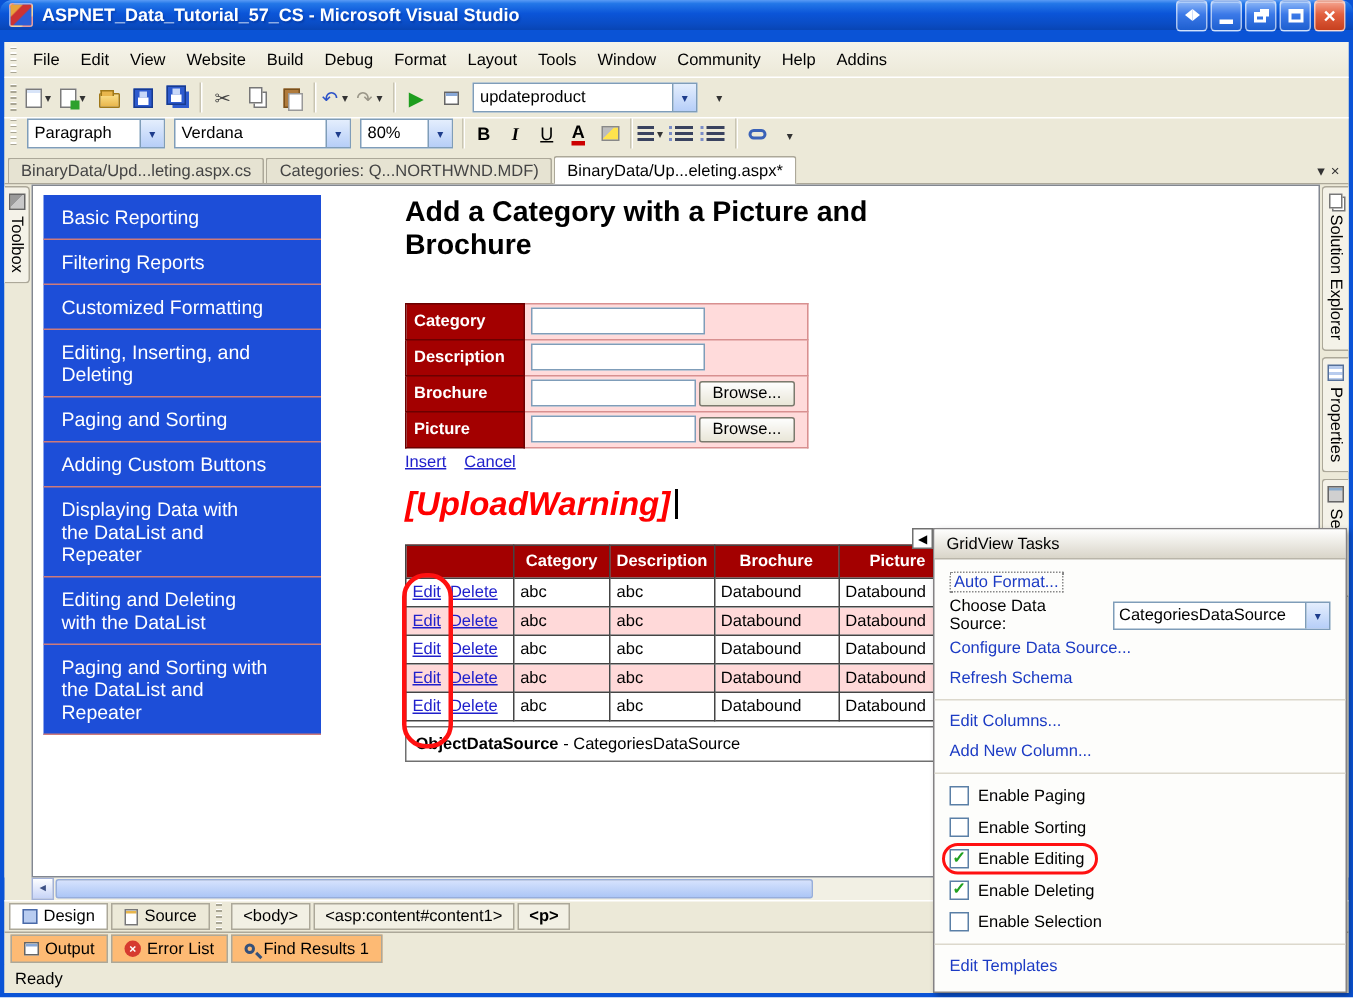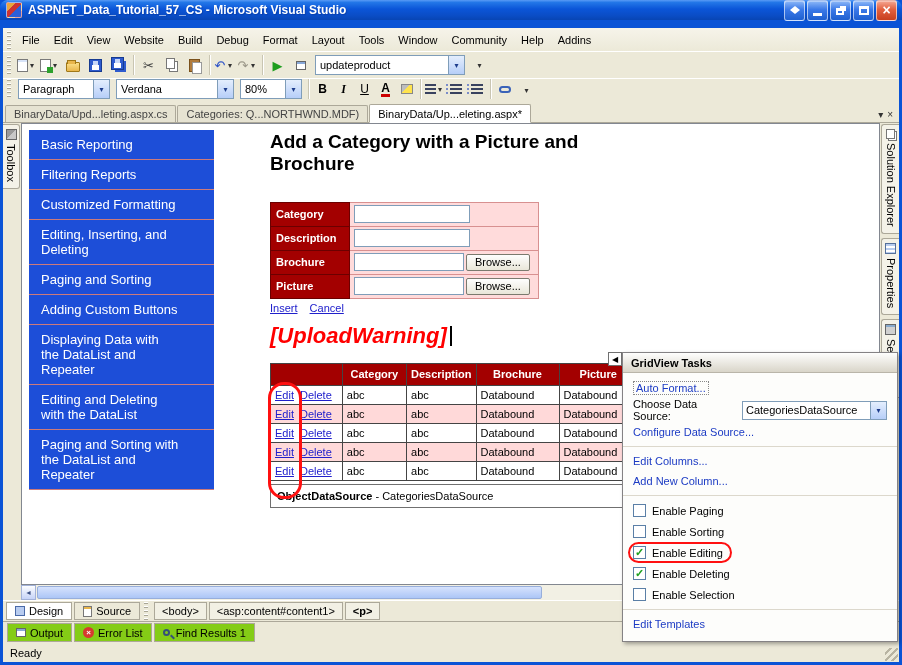--- a/index.html
+++ b/index.html
@@ -126,21 +126,21 @@
   .ann-grid { position:absolute; left:-2px; top:19px; width:34px; height:117px; border:3px solid #FF1010; border-radius:16px; pointer-events:none; }
 
   .odsbox { width:353px; border:1px solid #707070; background:#fff; padding:5px 6px; margin-top:3px; white-space:nowrap; }
 
   
   .smart-arrow { position:absolute; left:608px; top:352px; width:14px; height:14px; background:#fff; border:1px solid #707070;
     display:flex; align-items:center; justify-content:center; font-size:8px; color:#000; z-index:60; }
   .tasks { position:absolute; left:622px; top:352px; width:276px; z-index:55; background:#FDFDFB;
     border:1px solid #848284; box-shadow:2px 2px 4px #00000055; }
   .tasks-header { height:20px; background:linear-gradient(180deg,#FEFEFD,#D9D5C9); border-bottom:1px solid #B9B5A9;
-    font-weight:bold; display:flex; align-items:center; padding:0 8px; }
+    font-weight:normal; display:flex; align-items:center; padding:0 8px; }
   .tasks-body { padding:5px 10px 7px; }
   .trow { min-height:20px; display:flex; align-items:center; }
   .tlnk { color:#1C3BC4; cursor:pointer; }
   .autofmt { border:1px dotted #888; padding:0 2px; }
   .chooser { min-height:24px; }
   .chooser .lblk { margin-right:6px; }
   .scombo { display:flex; width:148px; height:19px; border:1px solid #7F9DB9; background:#fff; align-items:center; margin-left:auto; }
   .scombo .sval { flex:1; padding:0 3px; white-space:nowrap; overflow:hidden; }
   .scombo .sarr { width:16px; height:17px; border-left:1px solid #7F9DB9; display:flex; align-items:center; justify-content:center;
     background:linear-gradient(#E4EEFD,#B6CEF8); color:#1D3C8C; font-size:8px; }
@@ -161,21 +161,21 @@
 
   .viewbar { height:21px; background:#ECE9D8; display:flex; align-items:center; padding:0 3px; gap:2px; border-top:1px solid #fff; }
   .vbtn { display:flex; align-items:center; gap:4px; padding:0 8px; border:1px solid #ACA899; height:18px; background:#ECE9D8; }
   .vbtn.active { background:#fff; }
   .mi-design { width:10px; height:10px; background:#B8CCF0; border:1px solid #4A6AA8; }
   .mi-source { width:9px; height:11px; background:#fff; border:1px solid #777; box-shadow:inset 0 2px 0 #E8B64C; }
   .tagbtn { padding:0 7px; border:1px solid #ACA899; height:18px; display:flex; align-items:center; background:#F2F0E4; }
   .tagbtn.current { font-weight:bold; }
 
   .paneltabs { height:22px; background:#ECE9D8; display:flex; align-items:center; gap:2px; padding:0 4px; border-top:1px solid #ACA899; }
-  .ptab { display:flex; align-items:center; gap:4px; border:1px solid #ACA899; background:#84cc16; padding:0 8px; height:19px; }
+  .ptab { display:flex; align-items:center; gap:4px; border:1px solid #ACA899; background:#fdba74; padding:0 8px; height:19px; }
   .mi-output { width:10px; height:9px; background:#fff; border:1px solid #666; box-shadow:inset 0 2px 0 #88A8D8; }
   .mi-error { width:11px; height:11px; border-radius:50%; background:#D63A2F; color:#fff; font-size:8px; font-weight:bold;
     display:flex; align-items:center; justify-content:center; line-height:1; }
   .mi-find { width:7px; height:7px; border:2px solid #35507A; border-radius:50%; position:relative; margin-right:2px; }
   .mi-find::after { content:""; position:absolute; left:5px; top:5px; width:5px; height:2px; background:#35507A; transform:rotate(45deg); }
 
   .statusbar { height:19px; background:#ECE9D8; display:flex; align-items:center; padding:0 7px; position:relative; }
   .szgrip { position:absolute; right:1px; bottom:1px; width:13px; height:13px;
     background:repeating-linear-gradient(135deg,transparent 0 3px,#B8B4A2 3px 5px); }
 </style>
@@ -534,20 +534,23 @@
         <span class="scombo">
           <span class="sval">CategoriesDataSource</span>
           <span class="sarr">
               <span>▾</span>
             </span>
         </span>
       </div>
       <div class="trow">
           <span class="tlnk">Configure Data Source...</span>
         </div>
+      <div class="trow">
+          <span class="tlnk">Refresh Schema</span>
+        </div>
       <div class="tsep2"></div>
       <div class="trow">
           <span class="tlnk">Edit Columns...</span>
         </div>
       <div class="trow">
           <span class="tlnk">Add New Column...</span>
         </div>
       <div class="tsep2"></div>
       <div class="trow cbrow">
         <span class="cb"></span>

